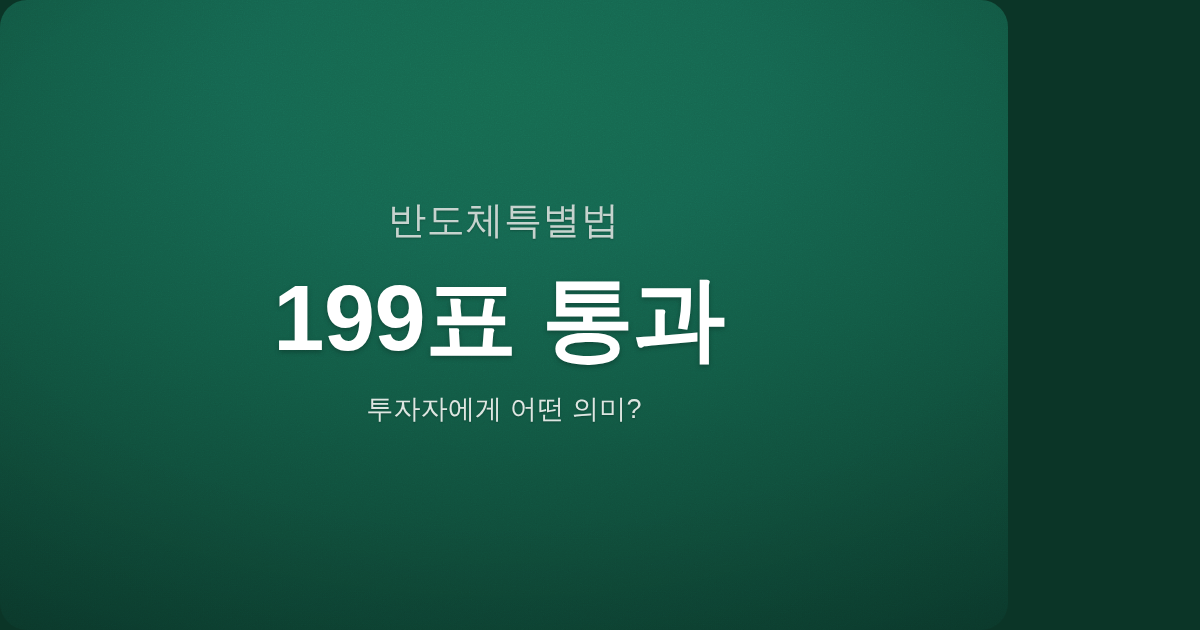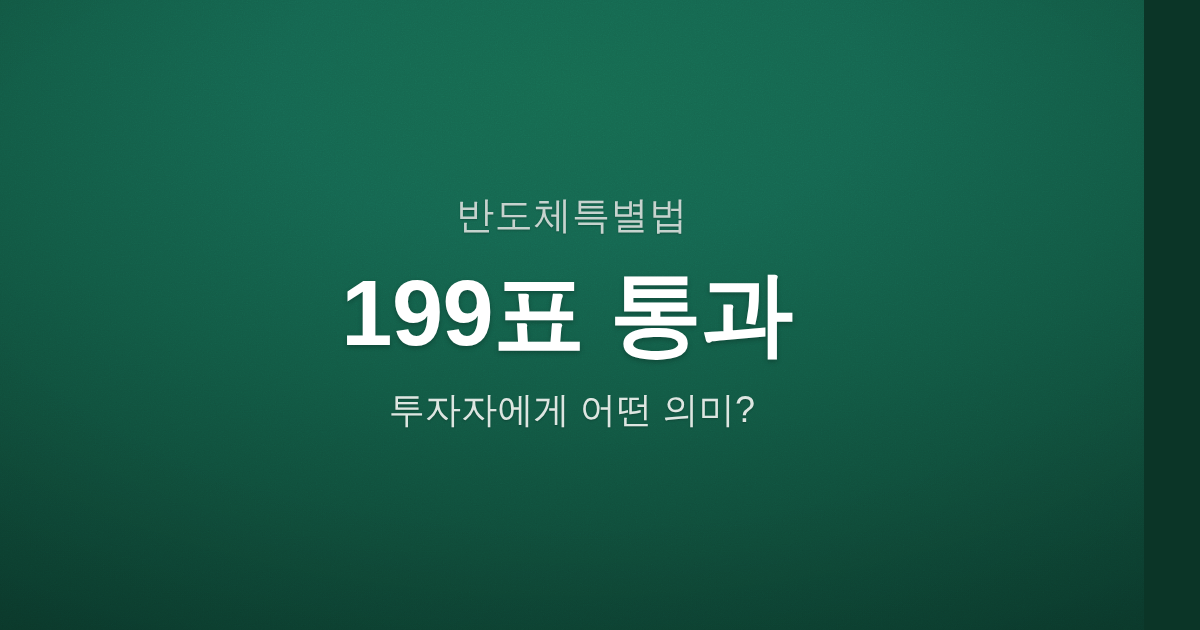--- a/index.html
+++ b/index.html
@@ -9,39 +9,40 @@
     background: #0b3527;
   }
 
   body {
     font-family: "Liberation Sans", "DejaVu Sans", sans-serif;
   }
 
   
   #og-card {
     position: relative;
-    width: 1144px;
+    width: 1008px;
     height: 630px;
     overflow: hidden;
     box-sizing: border-box;
     
     background-color: #11543f;
     background-image:
       radial-gradient(118% 112% at 50% 14%,
           #166a50 0%,
           #156650 22%,
           #125a45 44%,
           #0f4b39 66%,
           #0c3f30 84%,
           #0a3427 100%),
       linear-gradient(180deg,
           rgba(26, 122,  92, 0.20) 0%,
           rgba(12,  62,  47, 0.00) 48%,
           rgba(  5,  34,  26, 0.34) 100%);
     background-blend-mode: normal, normal;
+    border-radius: 27px;
   }
 
   
   #noise-layer {
     position: absolute;
     inset: 0;
     pointer-events: none;
     opacity: 0.30;
     mix-blend-mode: overlay;
   }
@@ -86,21 +87,21 @@
     font-weight: 700;
     line-height: 1.0;
     letter-spacing: -0.5px;
     color: #ffffff;
     margin: 0 10px 30px 0;
     text-shadow: 0 2px 5px rgba(0, 0, 0, 0.26);
     white-space: nowrap;
   }
 
   .subtitle {
-    font-size: 36px;
+    font-size: 27px;
     font-weight: 400;
     line-height: 1.15;
     letter-spacing: 0.2px;
     color: #dde6e1;
     margin: 0;
     text-shadow: 0 1px 2px rgba(0, 0, 0, 0.22);
   }
 </style>
 </head>
 <body>

